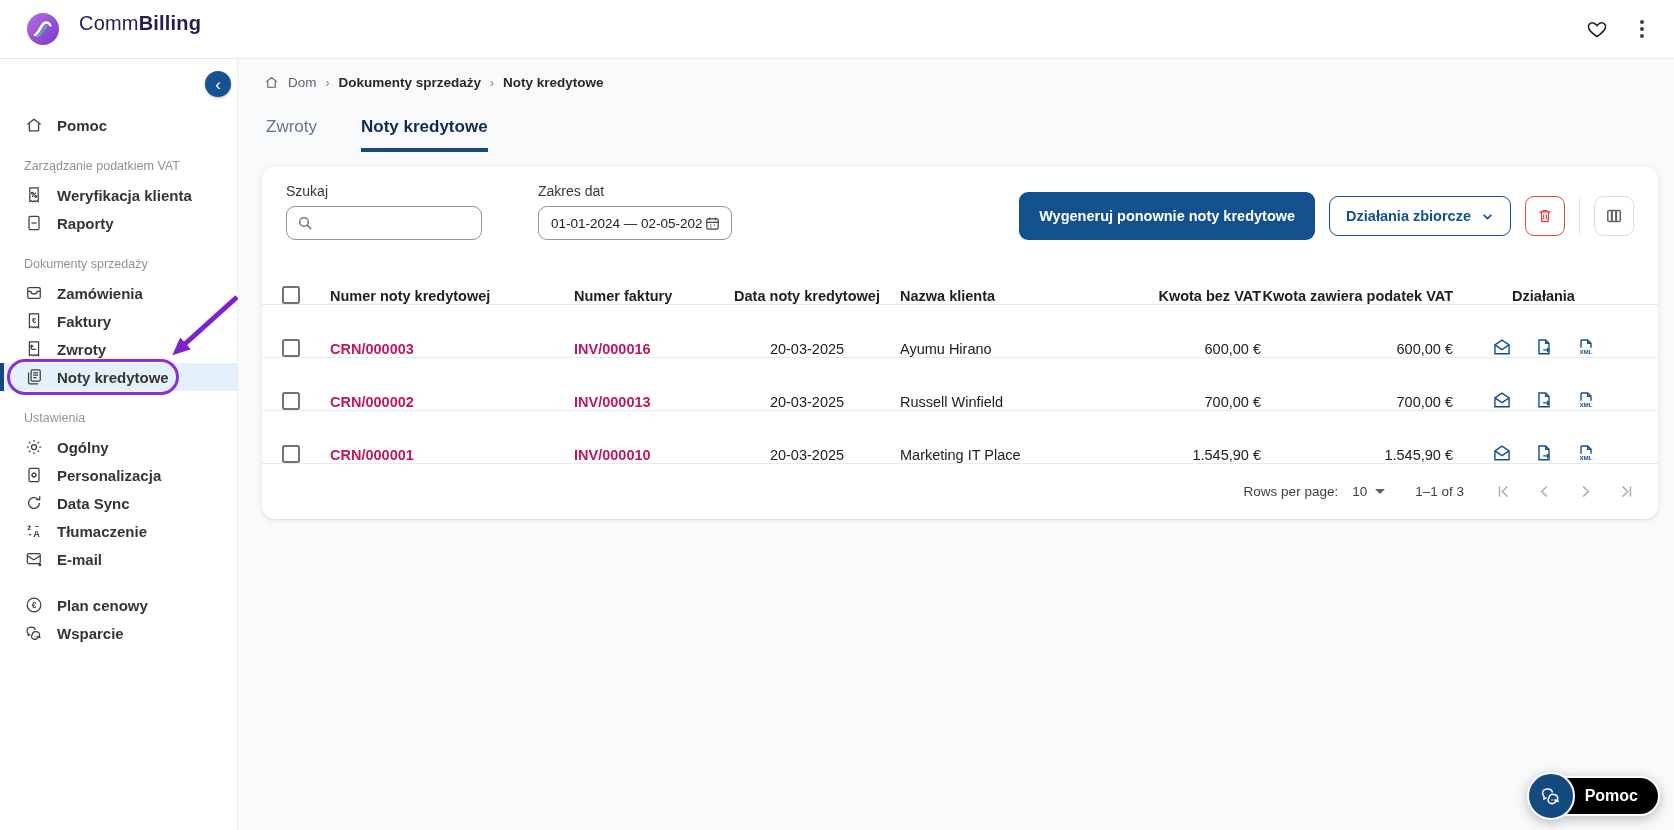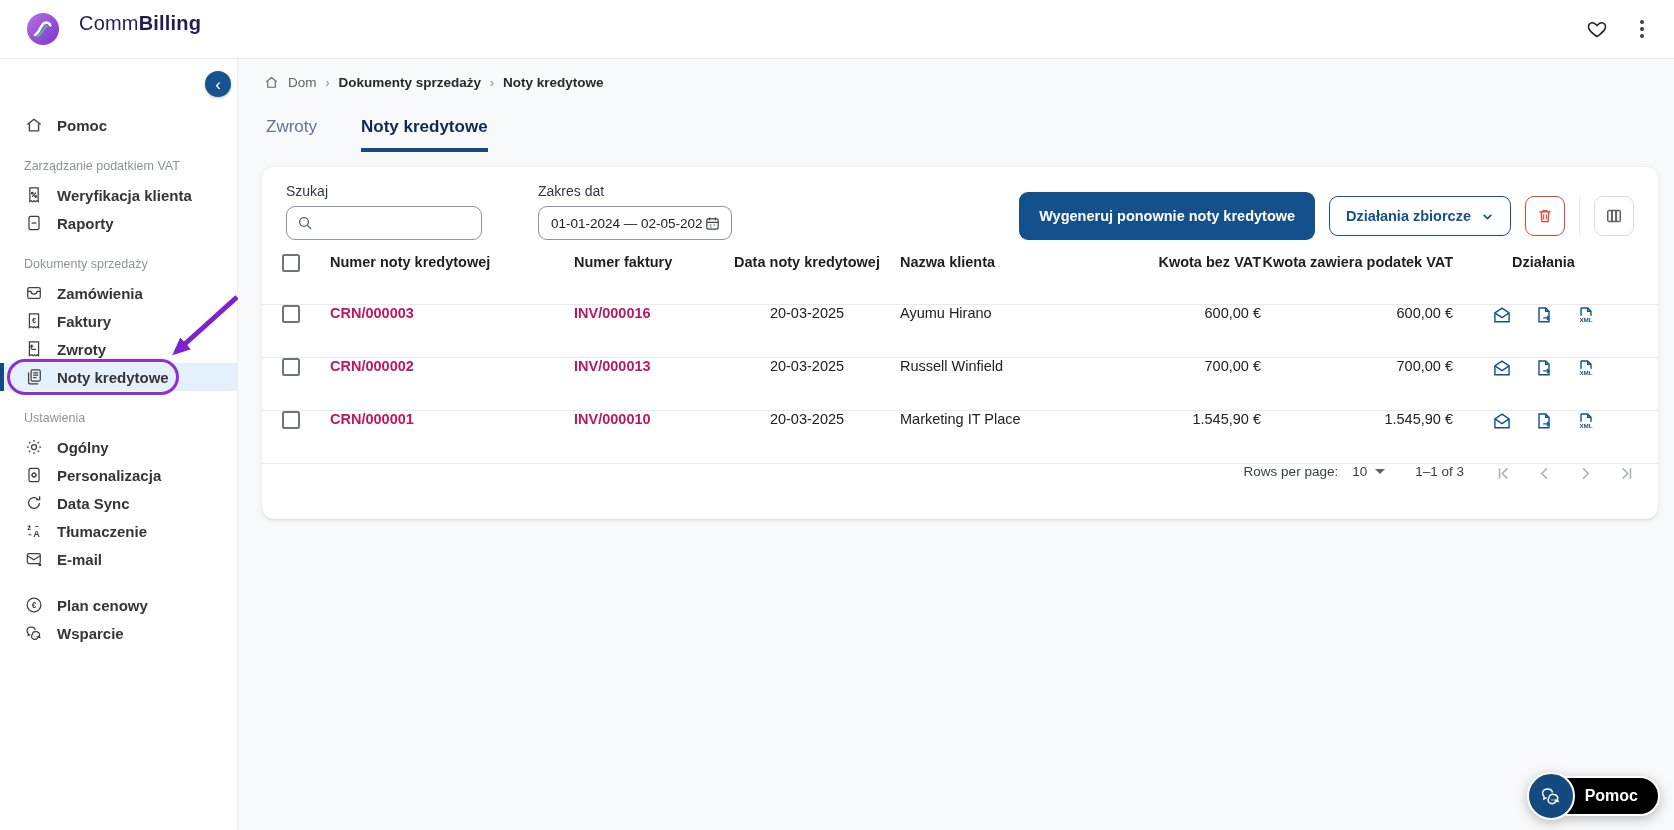--- a/index.html
+++ b/index.html
@@ -59,38 +59,38 @@
   .date-box .dval { font-size:13.5px; color:#202124; white-space:nowrap; flex:1; }
   .actions { margin-left:auto; display:flex; align-items:center; gap:14px; }
   .btn-primary { height:48px; background:#14518c; color:#fff; font-weight:700; font-size:14.5px; border:none; border-radius:9px; padding:0 20px; cursor:pointer; font-family:inherit; }
   .btn-outline { height:40px; background:#fff; color:#14518c; font-weight:700; font-size:14.5px; border:1.5px solid #14518c; border-radius:9px; padding:0 16px; cursor:pointer; display:flex; align-items:center; gap:10px; font-family:inherit; }
   .btn-square { width:40px; height:40px; border-radius:9px; background:#fff; display:flex; align-items:center; justify-content:center; cursor:pointer; }
   .btn-trash { border:1.5px solid #e0443a; color:#e0443a; }
   .btn-cols { border:1px solid #dadce0; color:#5f6368; }
   .v-divider { width:1px; height:38px; background:#e3e5e8; }
 
   
-  .thead, .trow { display:flex; align-items:flex-start; padding:0 24px 0 20px; }
+  .thead, .trow { display:flex; align-items:flex-end; padding:0 24px 0 20px; }
   .thead { height:50px; font-weight:700; font-size:14.5px; color:#1f1f1f; }
   .trow { height:53px; border-top:1px solid #e8eaed; font-size:14.5px; color:#202124; }
   .col-check { width:48px; }
   .col-crn { width:244px; }
   .col-inv { width:140px; }
   .col-date { width:186px; text-align:center; }
   .col-client { width:220px; }
   .col-net { width:141px; text-align:right; }
   .col-gross { width:192px; text-align:right; }
   .col-act { flex:1; text-align:center; }
   .cell-link { color:#be185d; font-weight:600; cursor:pointer; }
   .cbx { appearance:none; -webkit-appearance:none; width:18px; height:18px; border:2px solid #6f7479; border-radius:2.5px; background:#fff; cursor:pointer; display:block; }
   .act-icons { display:flex; justify-content:center; gap:22px; color:#14518c; }
   .act-icons .aic { cursor:pointer; }
 
   
-  .pager { height:56px; border-top:1px solid #e8eaed; display:flex; align-items:flex-start; justify-content:flex-end; padding-right:22px; font-size:13.5px; color:#3c4043; }
+  .pager { height:56px; border-top:1px solid #e8eaed; display:flex; align-items:center; justify-content:flex-end; padding-right:22px; font-size:13.5px; color:#3c4043; }
   .pager .rpp-label { margin-right:14px; }
   .rpp-select { display:flex; align-items:center; gap:8px; cursor:pointer; margin-right:30px; }
   .caret-down { width:0; height:0; border-left:5px solid transparent; border-right:5px solid transparent; border-top:5px solid #5f6368; }
   .pager .range { margin-right:30px; }
   .pg-nav { display:flex; align-items:center; gap:22px; color:#aeb2b7; }
   .pg-btn { cursor:pointer; }
 
   
   .help-fab { position:absolute; right:14px; bottom:10px; display:flex; align-items:center; cursor:pointer; filter:drop-shadow(0 3px 6px rgba(0,0,0,.25)); }
   .help-pill { height:40px; background:#000000; border:2px solid #fff; border-radius:22px; color:#fff; font-size:16px; font-weight:600; display:flex; align-items:center; padding:0 20px 0 52px; margin-left:-44px; }

